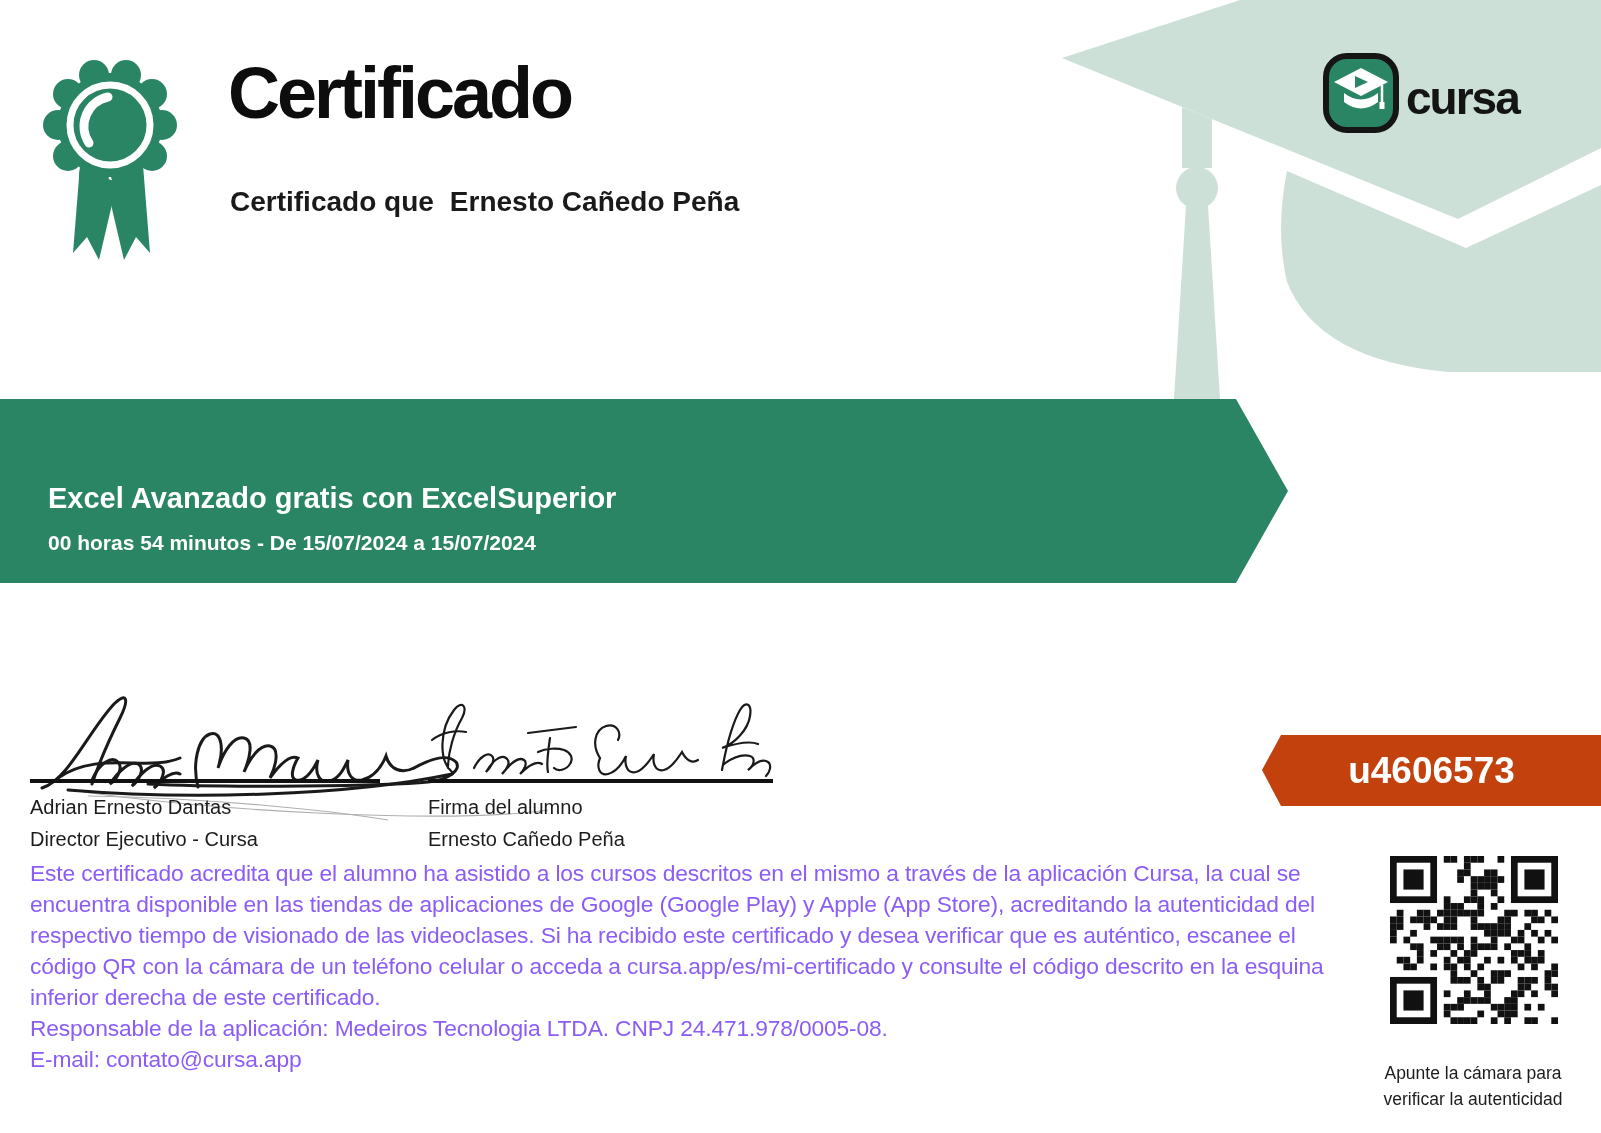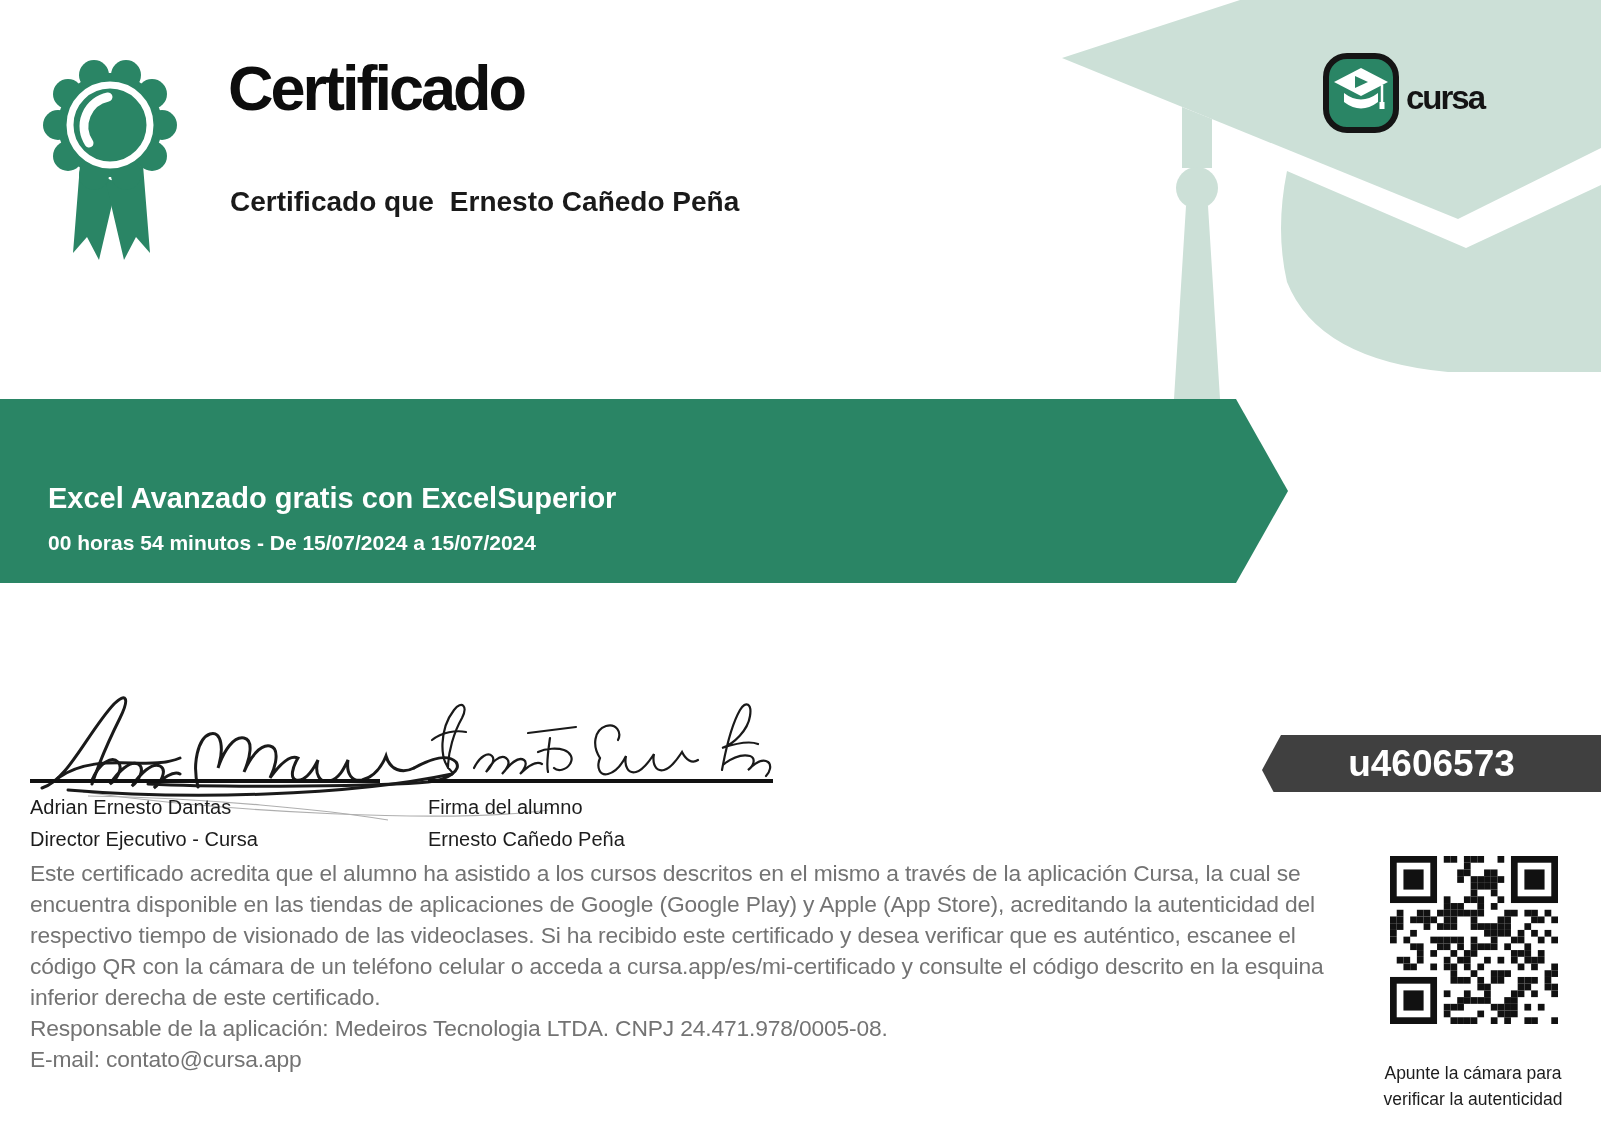--- a/index.html
+++ b/index.html
@@ -5,53 +5,53 @@
   html,body{margin:0;padding:0;background:#fff;}
   .page{position:relative;width:1601px;height:1133px;background:#fff;overflow:hidden;
         font-family:"Liberation Sans","DejaVu Sans",sans-serif;color:#141414;}
   .abs{position:absolute;}
   svg{display:block;}
 
   
   #cap-bg{left:0;top:0;z-index:0;pointer-events:none;}
 
   
-  .title{left:228px;top:52px;font-size:63px;font-weight:bold;letter-spacing:-3px;color:#0d0d0d;z-index:1;}
+  .title{left:228px;top:52px;font-size:72px;font-weight:bold;letter-spacing:-3px;color:#0d0d0d;z-index:1;}
   .intro{left:230px;top:186px;font-size:28px;font-weight:bold;color:#1a1a1a;z-index:1;white-space:nowrap;}
   .intro .name{margin-left:16px;}
   .intro2{left:230px;top:230px;font-size:28px;font-weight:bold;color:#1a1a1a;z-index:1;white-space:nowrap;}
 
   
   .brand{left:1322px;top:52px;z-index:1;display:flex;align-items:center;}
-  .brand-text{font-size:33px;font-weight:bold;letter-spacing:-2px;color:#141414;margin-left:6px;margin-top:8px;}
+  .brand-text{font-size:46px;font-weight:bold;letter-spacing:-2px;color:#141414;margin-left:6px;margin-top:8px;}
 
   
   .banner{left:0;top:399px;width:1290px;height:238px;background:#2a8565;z-index:2;
           clip-path:polygon(0 0,1236px 0,1288px 92px,1236px 184px,0 184px);
           display:flex;flex-direction:column;justify-content:center;padding-left:48px;box-sizing:border-box;color:#fff;}
   .banner-title{font-size:29px;font-weight:bold;margin-bottom:16px;}
   .banner-sub{font-size:21px;font-weight:bold;}
 
   
   .sigline{top:779px;height:4px;background:#111;z-index:1;}
   .sig-label{font-size:20px;color:#1c1c1c;line-height:31px;z-index:1;}
   .sig-svg{z-index:1;}
 
   
-  .code-badge{left:1262px;top:735px;width:339px;height:57px;background:#404040;z-index:2;
+  .code-badge{left:1262px;top:735px;width:339px;height:71px;background:#c2410c;z-index:2;
               clip-path:polygon(19px 0,339px 0,339px 71px,19px 71px,0 35px);
               display:flex;align-items:center;justify-content:center;box-sizing:border-box;}
   .code-badge span{color:#fff;font-size:37px;font-weight:bold;}
 
   
   #qr{left:1390px;top:856px;z-index:1;}
   .qr-caption{left:1338px;top:1060px;width:270px;text-align:center;font-size:17.5px;line-height:26px;color:#1c1c1c;z-index:1;}
 
   
-  .footer{left:30px;top:858px;width:1295px;font-size:22.8px;line-height:31px;letter-spacing:-0.15px;color:#737373;z-index:1;}
+  .footer{left:30px;top:858px;width:1295px;font-size:22.8px;line-height:31px;letter-spacing:-0.15px;color:#8b5cf6;z-index:1;}
 </style>
 </head>
 <body>
 
 <div class="page">
 
   <svg id="cap-bg" class="abs" width="1601" height="1133" viewBox="0 0 1601 1133">
     <g fill="#cce0d7">
       <polygon points="1062,58 1240,0 1601,0 1601,148 1458,219"></polygon>
       <path d="M1287,171 L1466,248 L1601,185 L1601,372 L1448,372 Q1318,360 1287,282 Q1275,230 1287,171 Z"></path>

